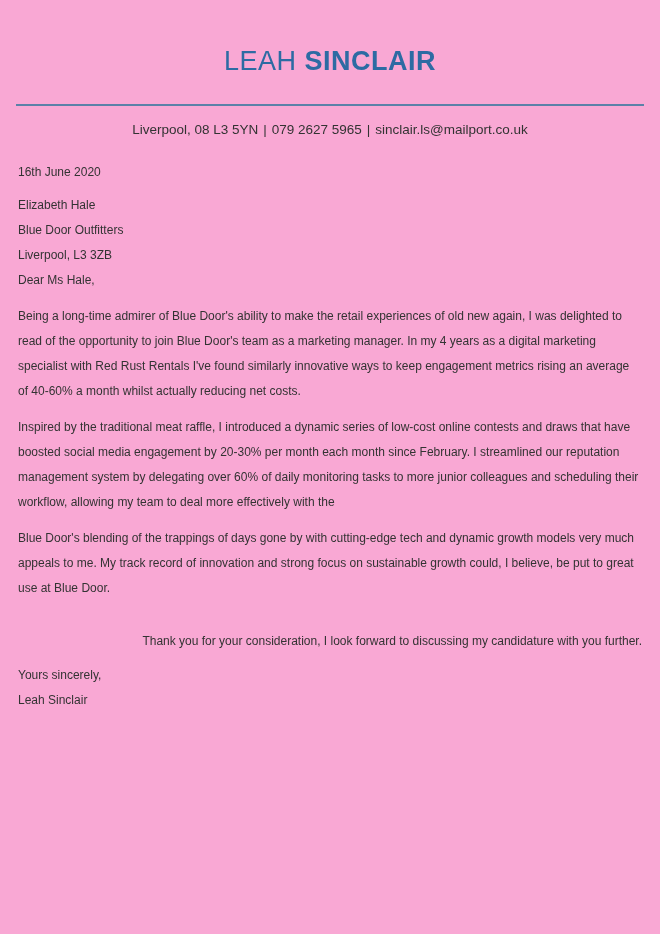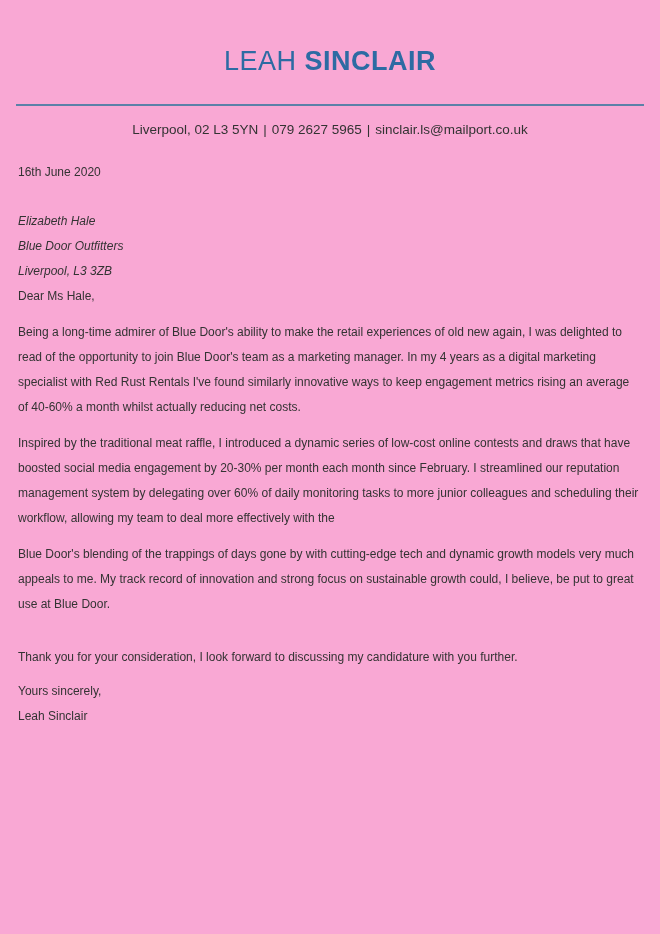--- a/index.html
+++ b/index.html
@@ -50,40 +50,40 @@
   }
   .letter {
     margin: 22px 18px 0 18px;
     font-size: 12px;
     line-height: 25px;
   }
   .letter p {
     margin: 0;
     padding: 0;
   }
-  .recipient { margin-top: 24px; font-style: italic; }
+  .recipient { margin-top: 8px; }
   .salutation { margin-top: 9px; }
   .body-par { margin-top: 11px !important; }
-  .closing { margin-top: 28px !important; }
+  .closing { margin-top: 28px !important; text-align: right; }
   .signoff { margin-top: 9px !important; }
 </style>
 </head>
 <body>
 
 <div class="page">
 
   <div class="header">
     <div class="name">
       <span class="first">LEAH</span>
       <span> </span>
       <span class="last">SINCLAIR</span>
     </div>
     <div class="divider"></div>
     <div class="contact">
-      <span>Liverpool, 02 L3 5YN</span><span class="sep">|</span><span>079 2627 5965</span><span class="sep">|</span><span>sinclair.ls@mailport.co.uk</span>
+      <span>Liverpool, 08 L3 5YN</span><span class="sep">|</span><span>079 2627 5965</span><span class="sep">|</span><span>sinclair.ls@mailport.co.uk</span>
     </div>
   </div>
 
   <div class="letter">
     <p class="date">16th June 2020</p>
 
     <div class="recipient">
       <p>Elizabeth Hale</p>
       <p>Blue Door Outfitters</p>
       <p>Liverpool, L3 3ZB</p>

